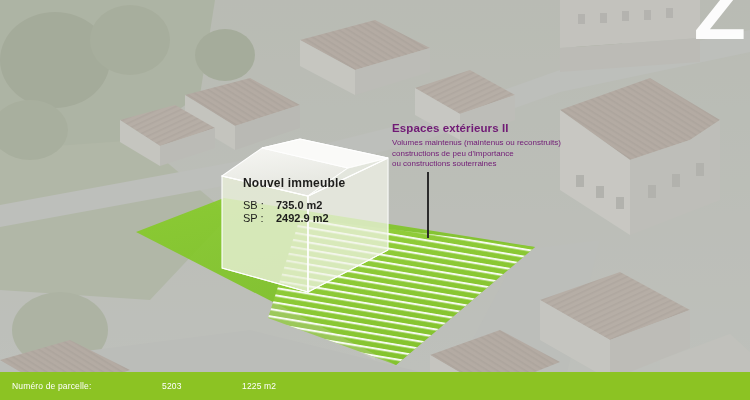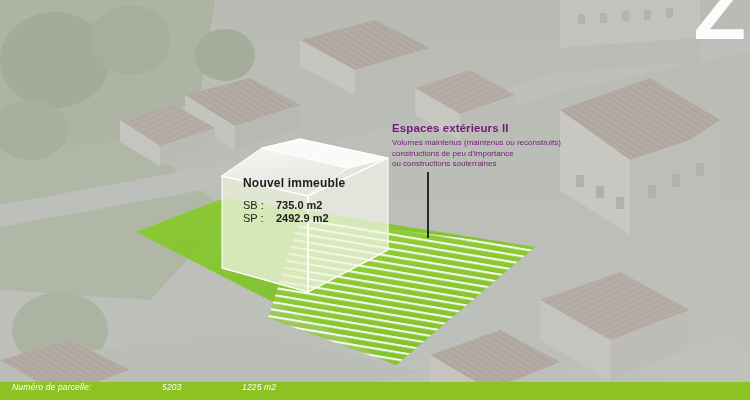--- a/index.html
+++ b/index.html
@@ -56,23 +56,23 @@
   .watermark{
     position:absolute;right:6px;top:-34px;
     font-size:86px;font-weight:bold;color:#ffffff;
     line-height:1;letter-spacing:-2px;
     font-family:"Liberation Sans", sans-serif;
     opacity:.97;
   }
 
   
   .infobar{
-    position:absolute;left:0;right:0;bottom:0;height:18px;
-    background:#8cc323;display:flex;align-items:flex-start;
-    color:#ffffff;font-size:8.5px;letter-spacing:.15px;font-style:italic;
+    position:absolute;left:0;right:0;bottom:0;height:28px;
+    background:#8cc323;display:flex;align-items:center;
+    color:#ffffff;font-size:8.5px;letter-spacing:.15px;
   }
   .ib-label{padding-left:12px;}
   .ib-value{}
   .ib-cell{white-space:nowrap;}
 </style>
 </head>
 <body>
 
 <div id="stage">
 

